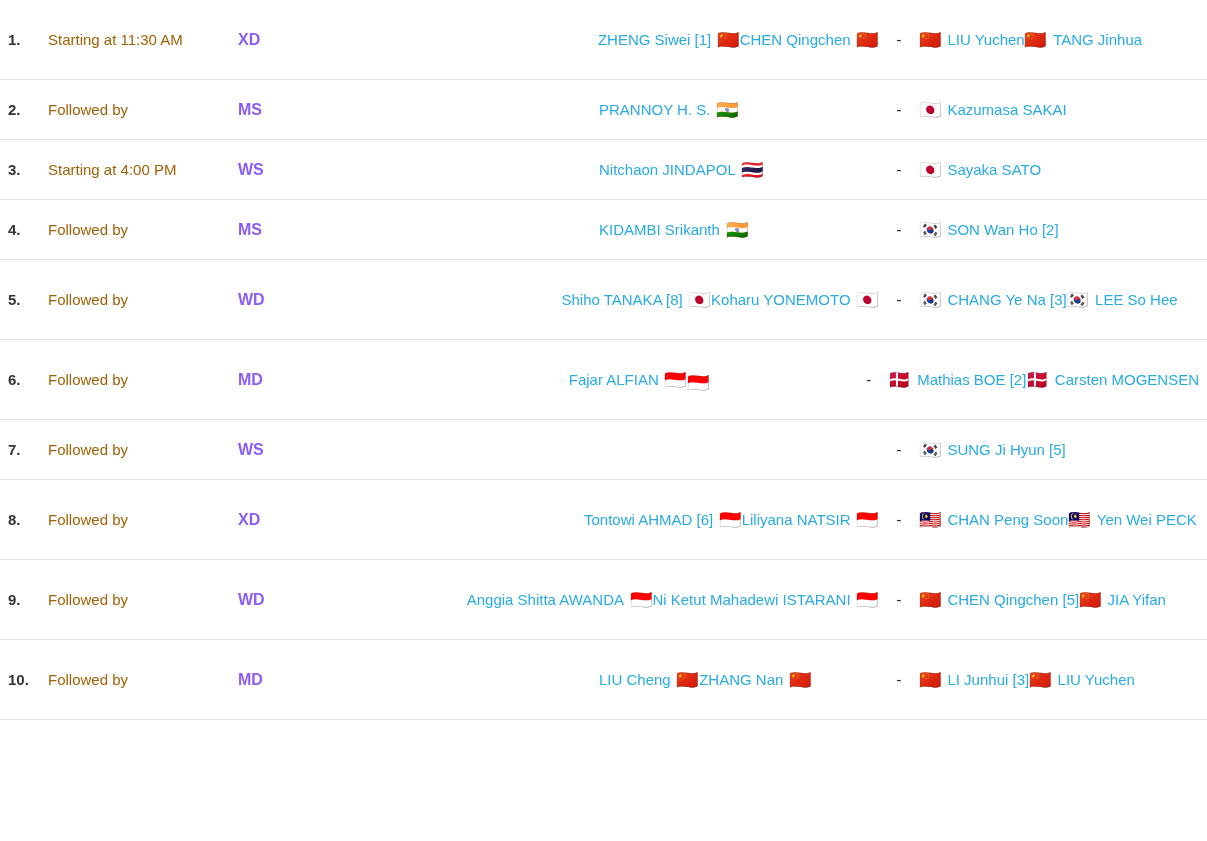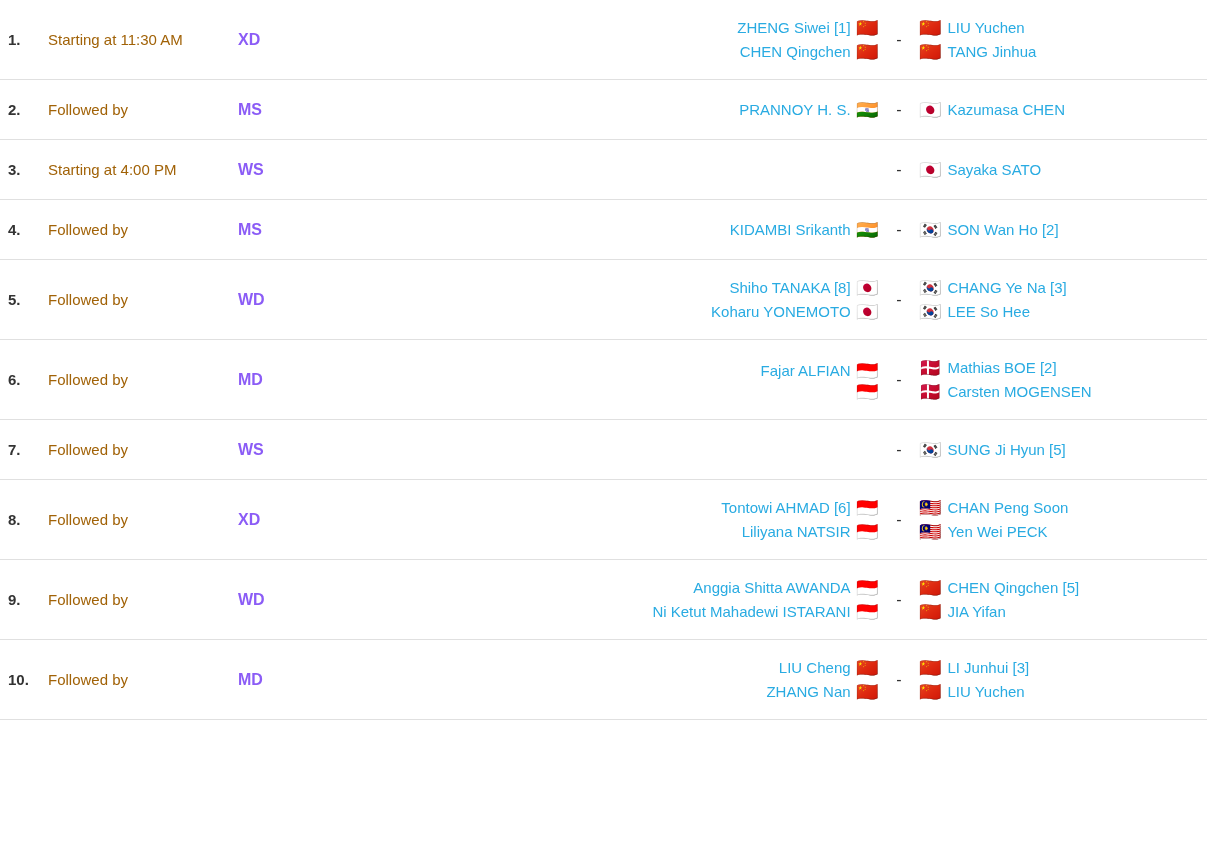--- a/index.html
+++ b/index.html
@@ -43,21 +43,20 @@
       flex-shrink: 0;
     }
     .match-players {
       flex: 1;
       display: flex;
       align-items: center;
       justify-content: flex-end;
     }
     .team {
       display: flex;
-      flex-direction: column;
       align-items: flex-end;
       min-width: 280px;
     }
     .team.right {
       align-items: flex-start;
       min-width: 280px;
     }
     .player-line {
       display: flex;
       align-items: center;
@@ -122,30 +121,36 @@
         <div class="team">
           <div class="player-line">
             <span class="player-name">PRANNOY H. S.</span>
             <span class="flag">🇮🇳</span>
           </div>
         </div>
         <div class="vs">-</div>
         <div class="team right">
           <div class="player-line">
             <span class="flag">🇯🇵</span>
-            <span class="player-name">Kazumasa CHEN</span>
+            <span class="player-name">Kazumasa SAKAI</span>
           </div>
         </div>
       </div>
     </div>
     <div class="match-row">
       <div class="match-number">3.</div>
       <div class="match-status">Starting at 4:00 PM</div>
       <div class="match-type">WS</div>
       <div class="match-players">
+        <div class="team">
+          <div class="player-line">
+            <span class="player-name">Nitchaon JINDAPOL</span>
+            <span class="flag">🇹🇭</span>
+          </div>
+        </div>
         <div class="vs">-</div>
         <div class="team right">
           <div class="player-line">
             <span class="flag">🇯🇵</span>
             <span class="player-name">Sayaka SATO</span>
           </div>
         </div>
       </div>
     </div>
     <div class="match-row">

